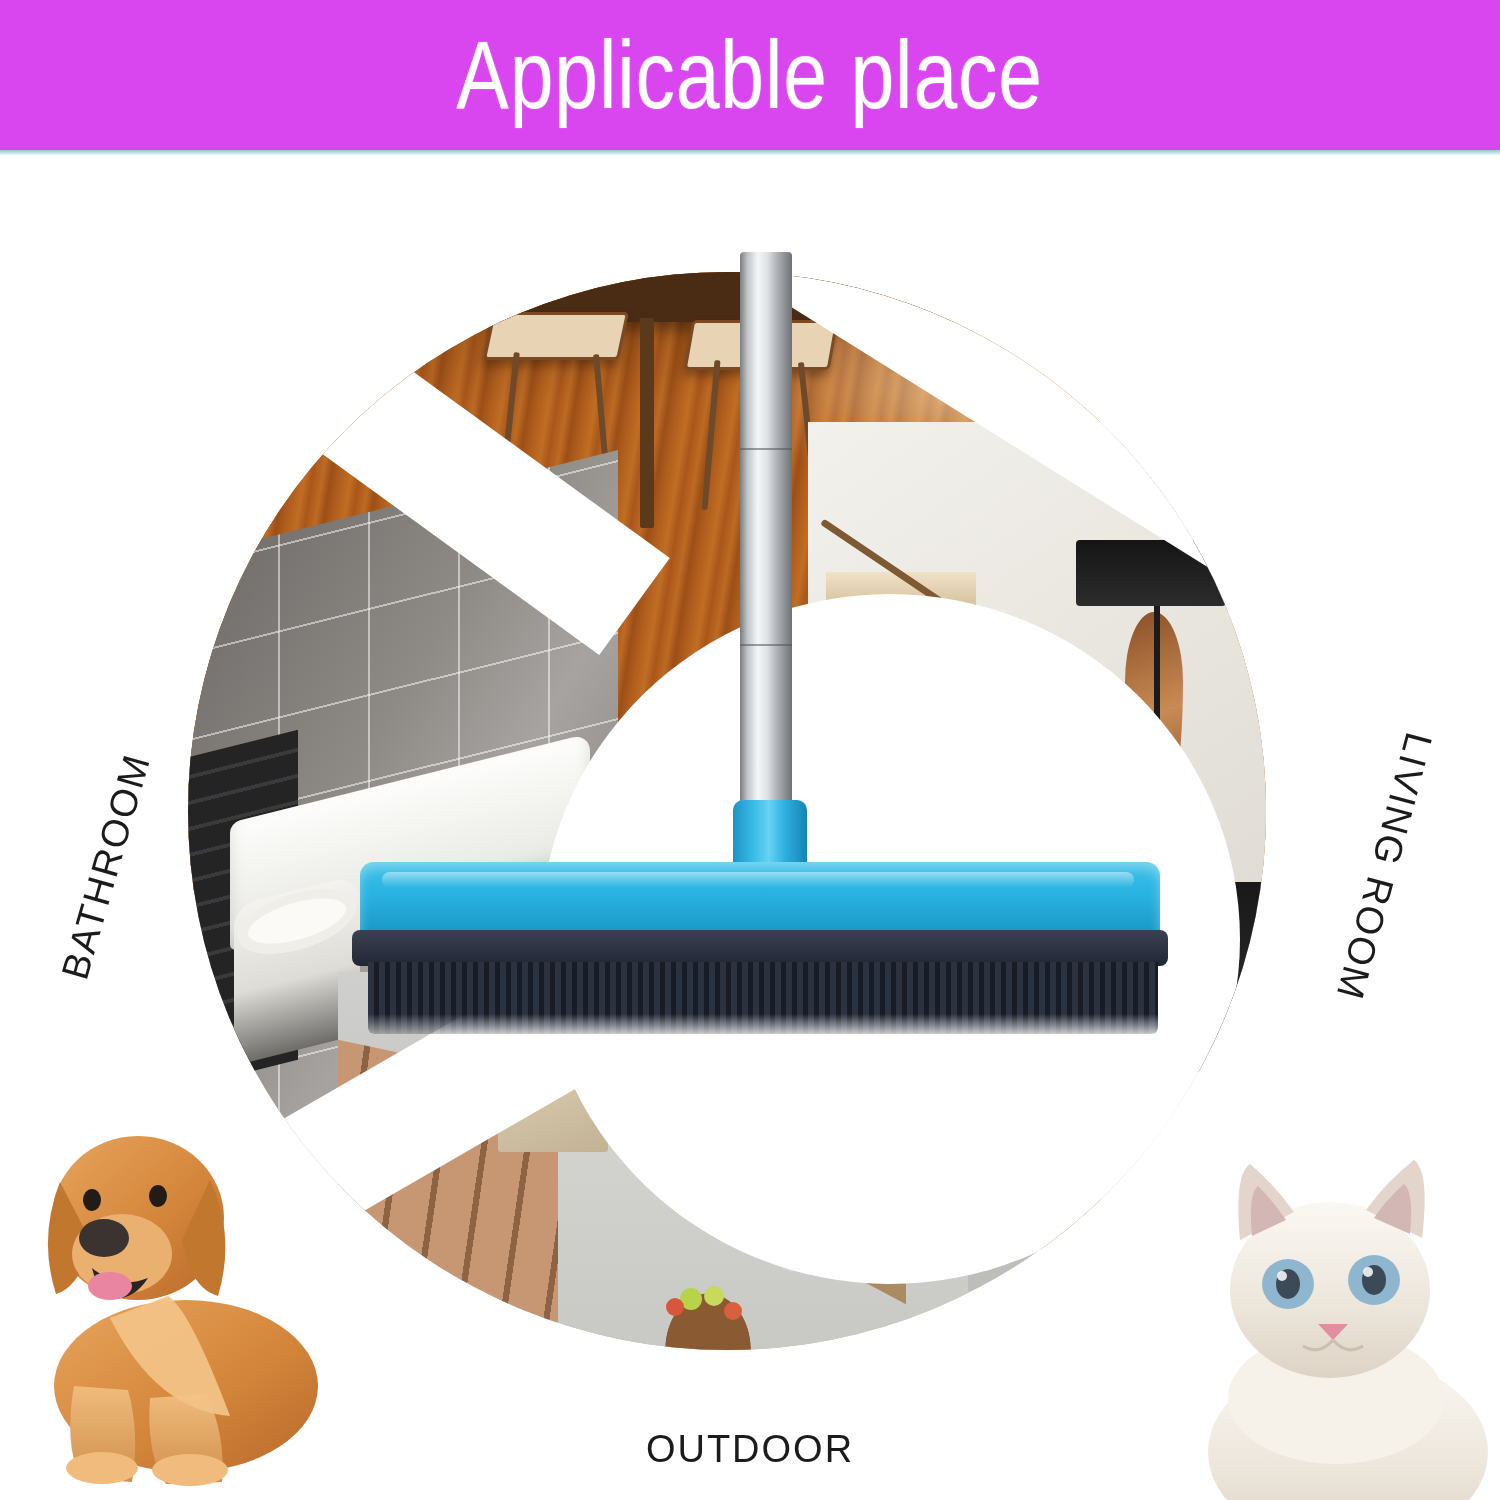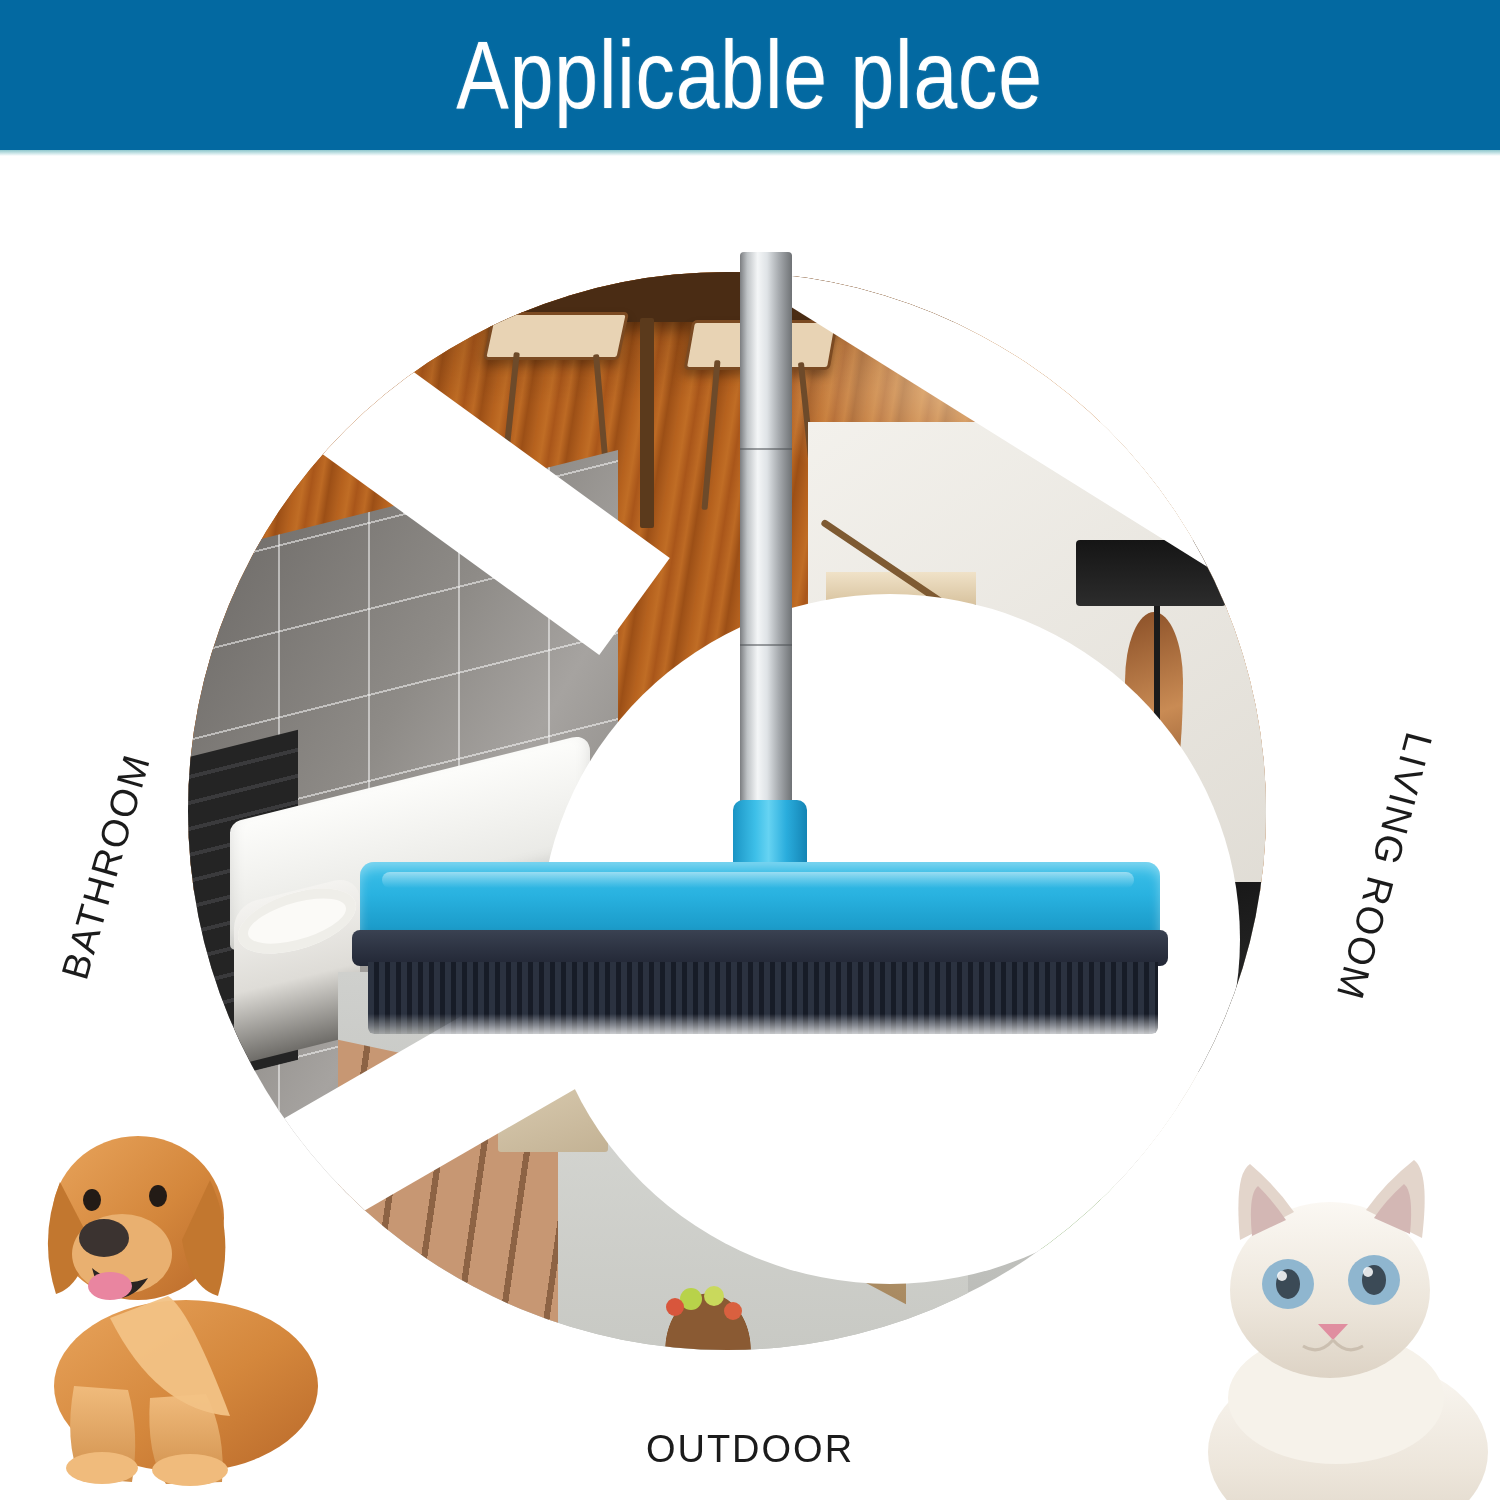--- a/index.html
+++ b/index.html
@@ -7,21 +7,21 @@
     width:1500px;height:1500px;
     background:#ffffff;
     font-family:"Liberation Sans", sans-serif;
     overflow:hidden;
     position:relative;
   }
 
   
   #banner{
     position:absolute;left:0;top:0;width:1500px;height:150px;
-    background:#0369a1;
+    background:#d946ef;
     display:flex;align-items:center;justify-content:center;
   }
   #banner-title{
     color:#ffffff;
     font-size:96px;
     line-height:1;
     font-weight:400;
     letter-spacing:1px;
     transform:scaleX(.82);
     transform-origin:center;

